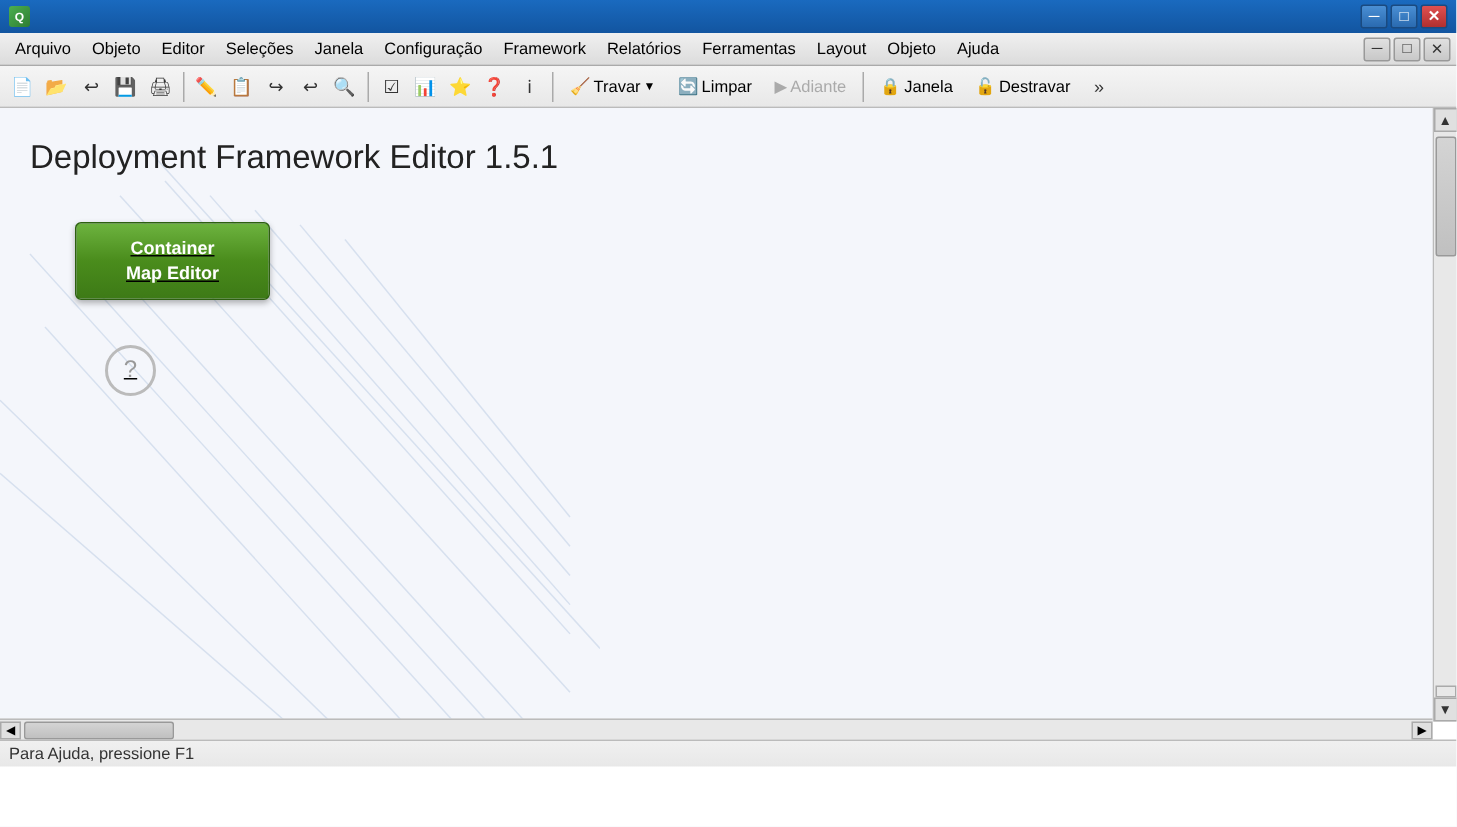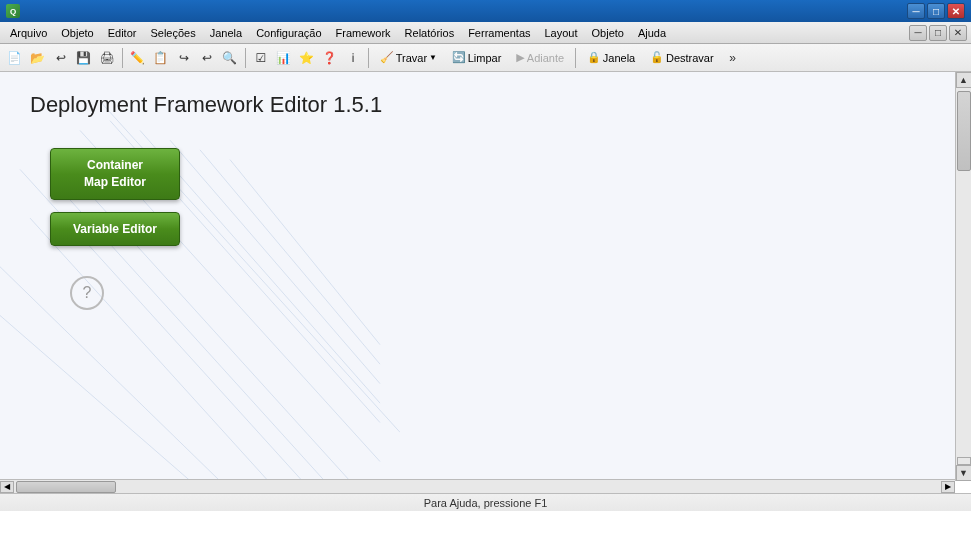--- a/index.html
+++ b/index.html
@@ -180,21 +180,21 @@
       border: 1px solid #aaa;
       cursor: pointer;
       color: #333;
     }
 
     
     .page-title {
       font-size: 22px;
       color: #222;
       font-weight: normal;
-      padding: 20px 30px 10px 30px;
+      padding: 20px 30px 10px 20px;
       position: relative;
       z-index: 2;
     }
     .green-btn {
       background: linear-gradient(180deg, #6db33f 0%, #4a8c1c 50%, #3d7a16 100%);
       color: white;
       font-weight: bold;
       font-size: 12px;
       border: 1px solid #2d6010;
       border-radius: 4px;
@@ -231,21 +231,20 @@
       border-top: 1px solid #bbb;
       display: flex;
       align-items: center;
       padding: 0 6px;
       font-size: 11px;
       color: #333;
       position: absolute;
       bottom: 0;
       left: 0;
       right: 0;
-      justify-content: center;
     }
 
     
     .scrollbar-h {
       background: #e8e8e8;
       height: 14px;
       border-top: 1px solid #bbb;
       position: absolute;
       bottom: 18px;
       left: 0;
@@ -373,24 +372,23 @@
             <line x1="100" y1="30" x2="400" y2="370"></line>
             <line x1="0" y1="200" x2="300" y2="500"></line>
             <line x1="230" y1="90" x2="380" y2="280"></line>
             <line x1="0" y1="250" x2="280" y2="500"></line>
           </g>
         </svg>
       </div>
 
       <div class="page-title">Deployment Framework Editor 1.5.1</div>
 
-      <div style="padding-left: 50px; position:relative; z-index:2;">
+      <div style="padding-left: 50px; position:relative; z-index:2;text-decoration:underline;">
         <div style="display:flex; flex-direction:column; gap:12px; margin-top: 20px;">
           <button class="green-btn">Container<br>Map Editor</button>
-          <button class="green-btn">Variable Editor</button>
         </div>
         <div class="help-icon">?</div>
       </div>
 
     </div>
 
     <div class="scrollbar-v">
       <div class="scrollbar-arrow">▲</div>
       <div style="flex:1; width:14px; background:#e8e8e8; position:relative; margin:1px 1px;">
         <div class="scrollbar-thumb"></div>

